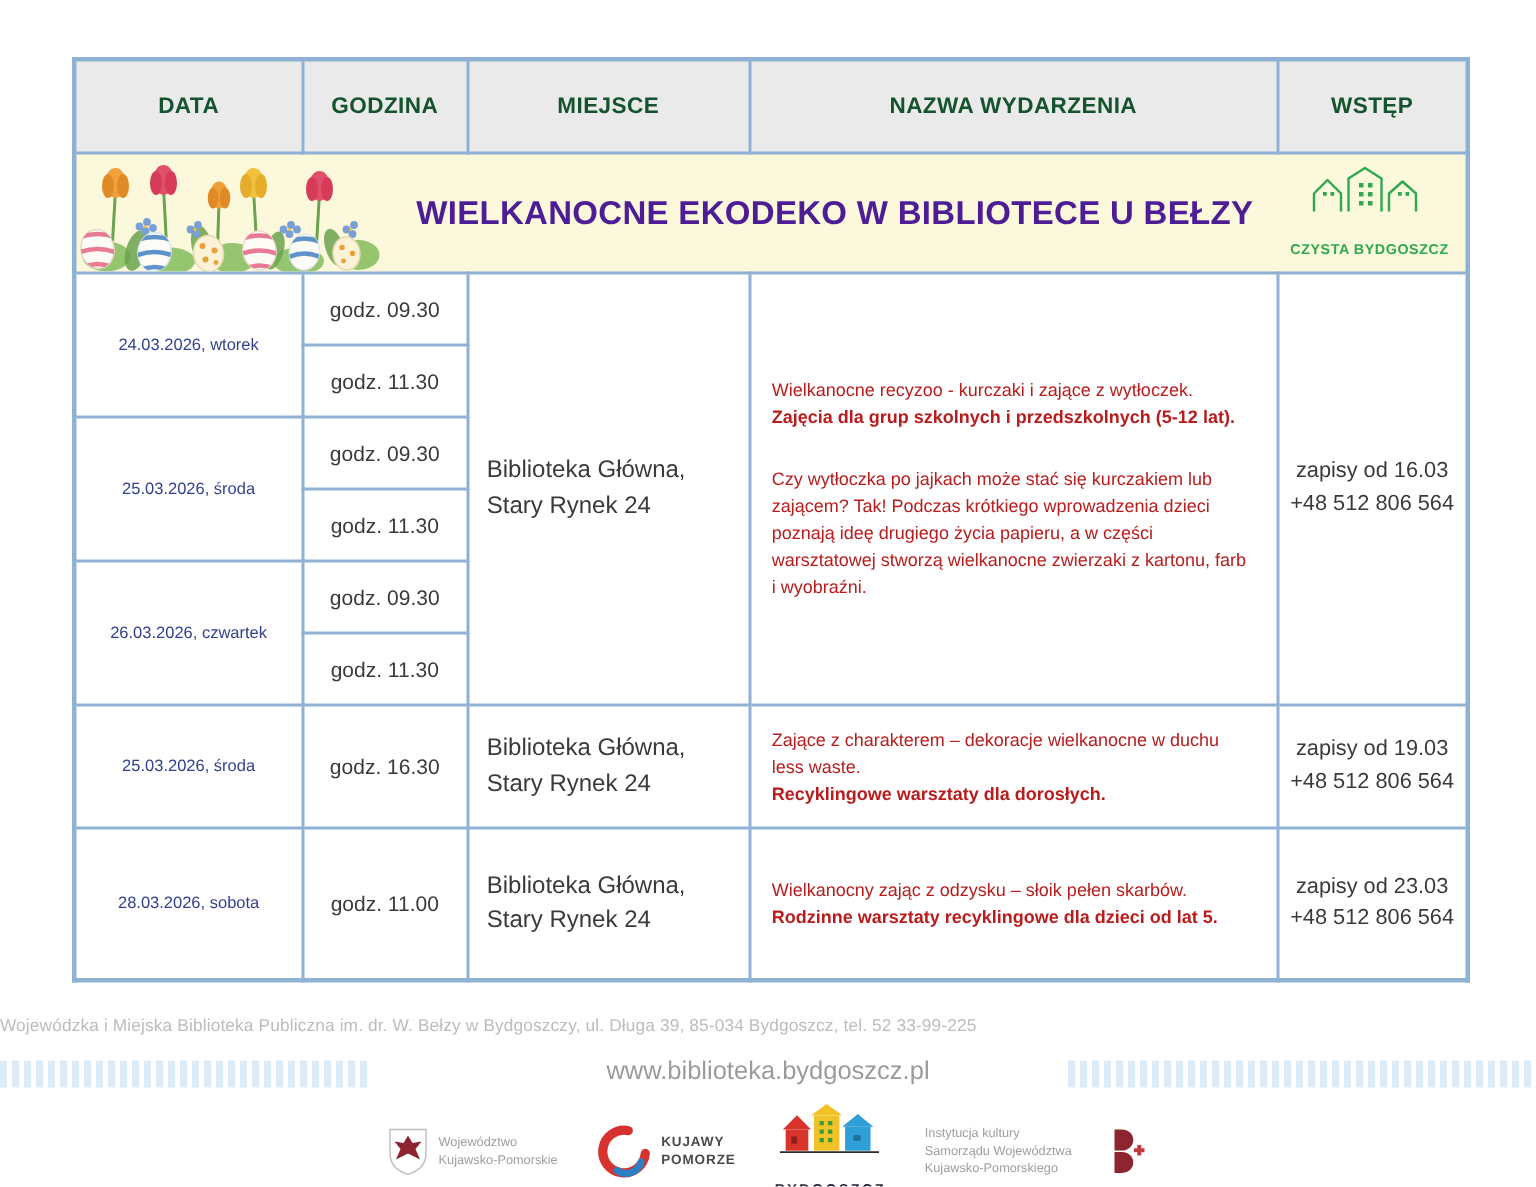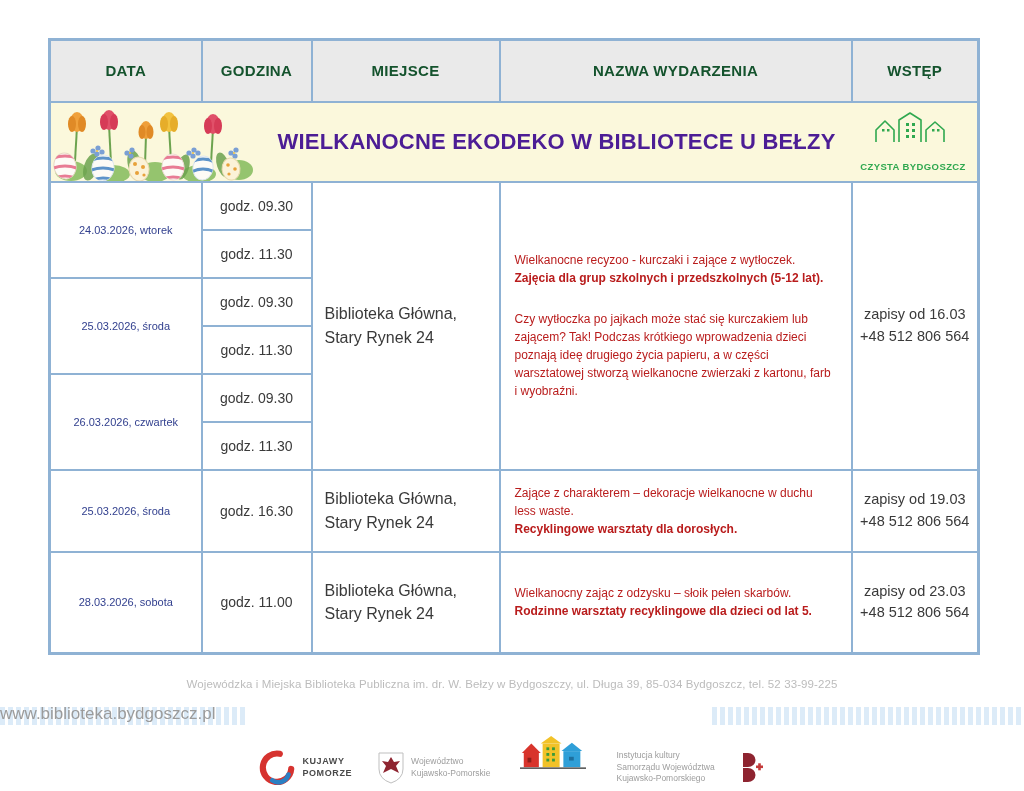--- a/index.html
+++ b/index.html
@@ -58,25 +58,25 @@
   td.wstep-cell {
     color:#3a3a3a; font-size:14.5px; text-align:center; vertical-align:middle;
     padding:12px 6px; line-height:1.5;
   }
   tr.row-adults td { height:82px; }
   tr.row-family td { height:102px; }
 
   
   .footer-address {
     position:absolute; top:678px; left:0; width:100%;
-    text-align:center; color:#bcbcbc; font-size:11.5px; letter-spacing:.1px;
+    text-align:left; color:#bcbcbc; font-size:11.5px; letter-spacing:.1px;
   }
   .footer-site {
     position:absolute; top:704px; left:0; width:100%;
-    text-align:left; color:#9b9b9b; font-size:17px;
+    text-align:center; color:#9b9b9b; font-size:17px;
   }
   .stripe {
     position:absolute; top:707px; height:18px;
     background:repeating-linear-gradient(90deg,#dcebf8 0px,#dcebf8 5px,transparent 5px,transparent 8px);
   }
   .stripe.left { left:0; width:246px; }
   .stripe.right { right:0; width:312px; }
 
   .logos {
     position:absolute; top:736px; left:0; width:100%;
@@ -333,38 +333,38 @@
 
   <div class="footer-address">Wojewódzka i Miejska Biblioteka Publiczna im. dr. W. Bełzy w Bydgoszczy, ul. Długa 39, 85-034 Bydgoszcz, tel. 52 33-99-225</div>
 
   <div class="stripe left"></div>
   <div class="stripe right"></div>
   <div class="footer-site">www.biblioteka.bydgoszcz.pl</div>
 
   <div class="logos">
 
     <div class="logo-item">
+      <svg viewBox="0 0 26 32" width="26" height="32">
+        <path d="M1 1 H25 V17 Q25 27 13 31 Q1 27 1 17 Z" fill="#ffffff" stroke="#bfbfbf"></path>
+        <path d="M13 5 L16 10 L22 9 L18 14 L21 21 L13 17 L5 21 L8 14 L4 9 L10 10 Z" fill="#8e2430"></path>
+      </svg>
+      <div class="logo-text-gray">
+        <div>Województwo</div>
+        <div>Kujawsko-Pomorskie</div>
+      </div>
+    </div>
+
+    <div class="logo-item">
       <svg viewBox="0 0 38 38" width="36" height="36">
         <path d="M22 4 A15 15 0 1 0 34 20" fill="none" stroke="#d6332f" stroke-width="6.5" stroke-linecap="round"></path>
         <path d="M14 32 A11 11 0 0 0 31 26" fill="none" stroke="#2b7fc3" stroke-width="5" stroke-linecap="round"></path>
       </svg>
       <div class="logo-text-dark">
         <div>KUJAWY</div>
         <div>POMORZE</div>
-      </div>
-    </div>
-
-    <div class="logo-item">
-      <svg viewBox="0 0 26 32" width="26" height="32">
-        <path d="M1 1 H25 V17 Q25 27 13 31 Q1 27 1 17 Z" fill="#ffffff" stroke="#bfbfbf"></path>
-        <path d="M13 5 L16 10 L22 9 L18 14 L21 21 L13 17 L5 21 L8 14 L4 9 L10 10 Z" fill="#8e2430"></path>
-      </svg>
-      <div class="logo-text-gray">
-        <div>Województwo</div>
-        <div>Kujawsko-Pomorskie</div>
       </div>
     </div>
 
     <div class="logo-col">
       <svg viewBox="0 0 70 36" width="66" height="34">
         <polygon points="2,18 12,8 22,18" fill="#d8342c"></polygon>
           <rect x="4" y="18" width="16" height="15" fill="#d8342c"></rect>
         <rect x="8" y="23" width="4" height="5" fill="#8e1f1a"></rect>
         <polygon points="22,8 33,0 44,8" fill="#f2c229"></polygon>
           <rect x="24" y="8" width="18" height="25" fill="#f2c229"></rect>

